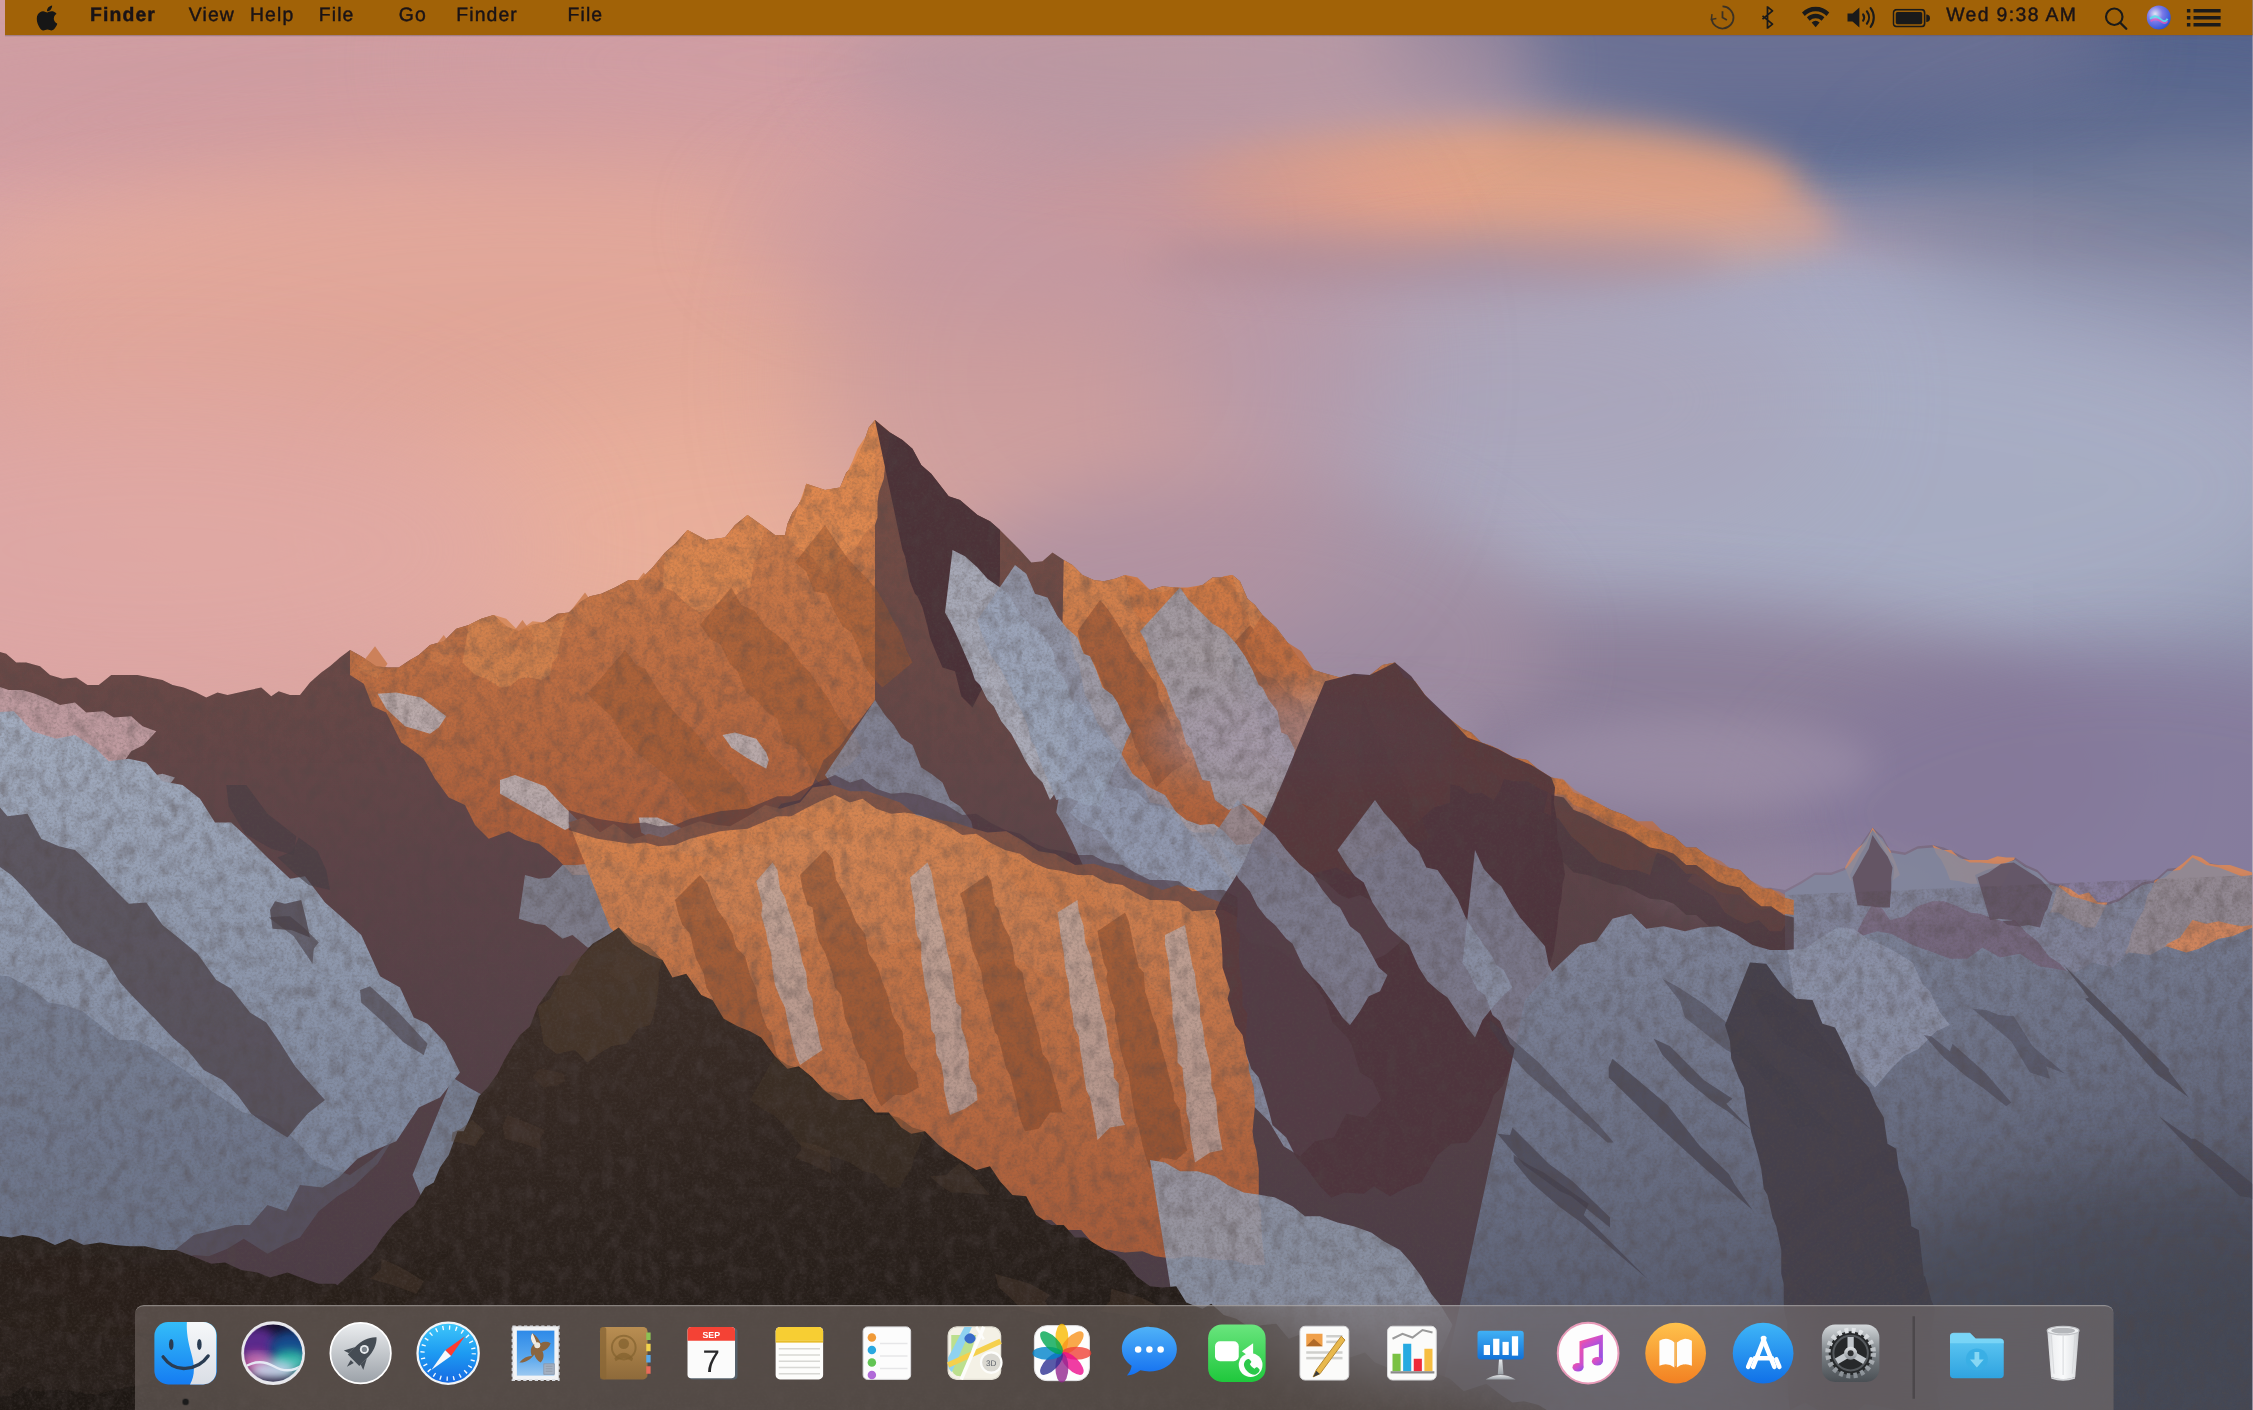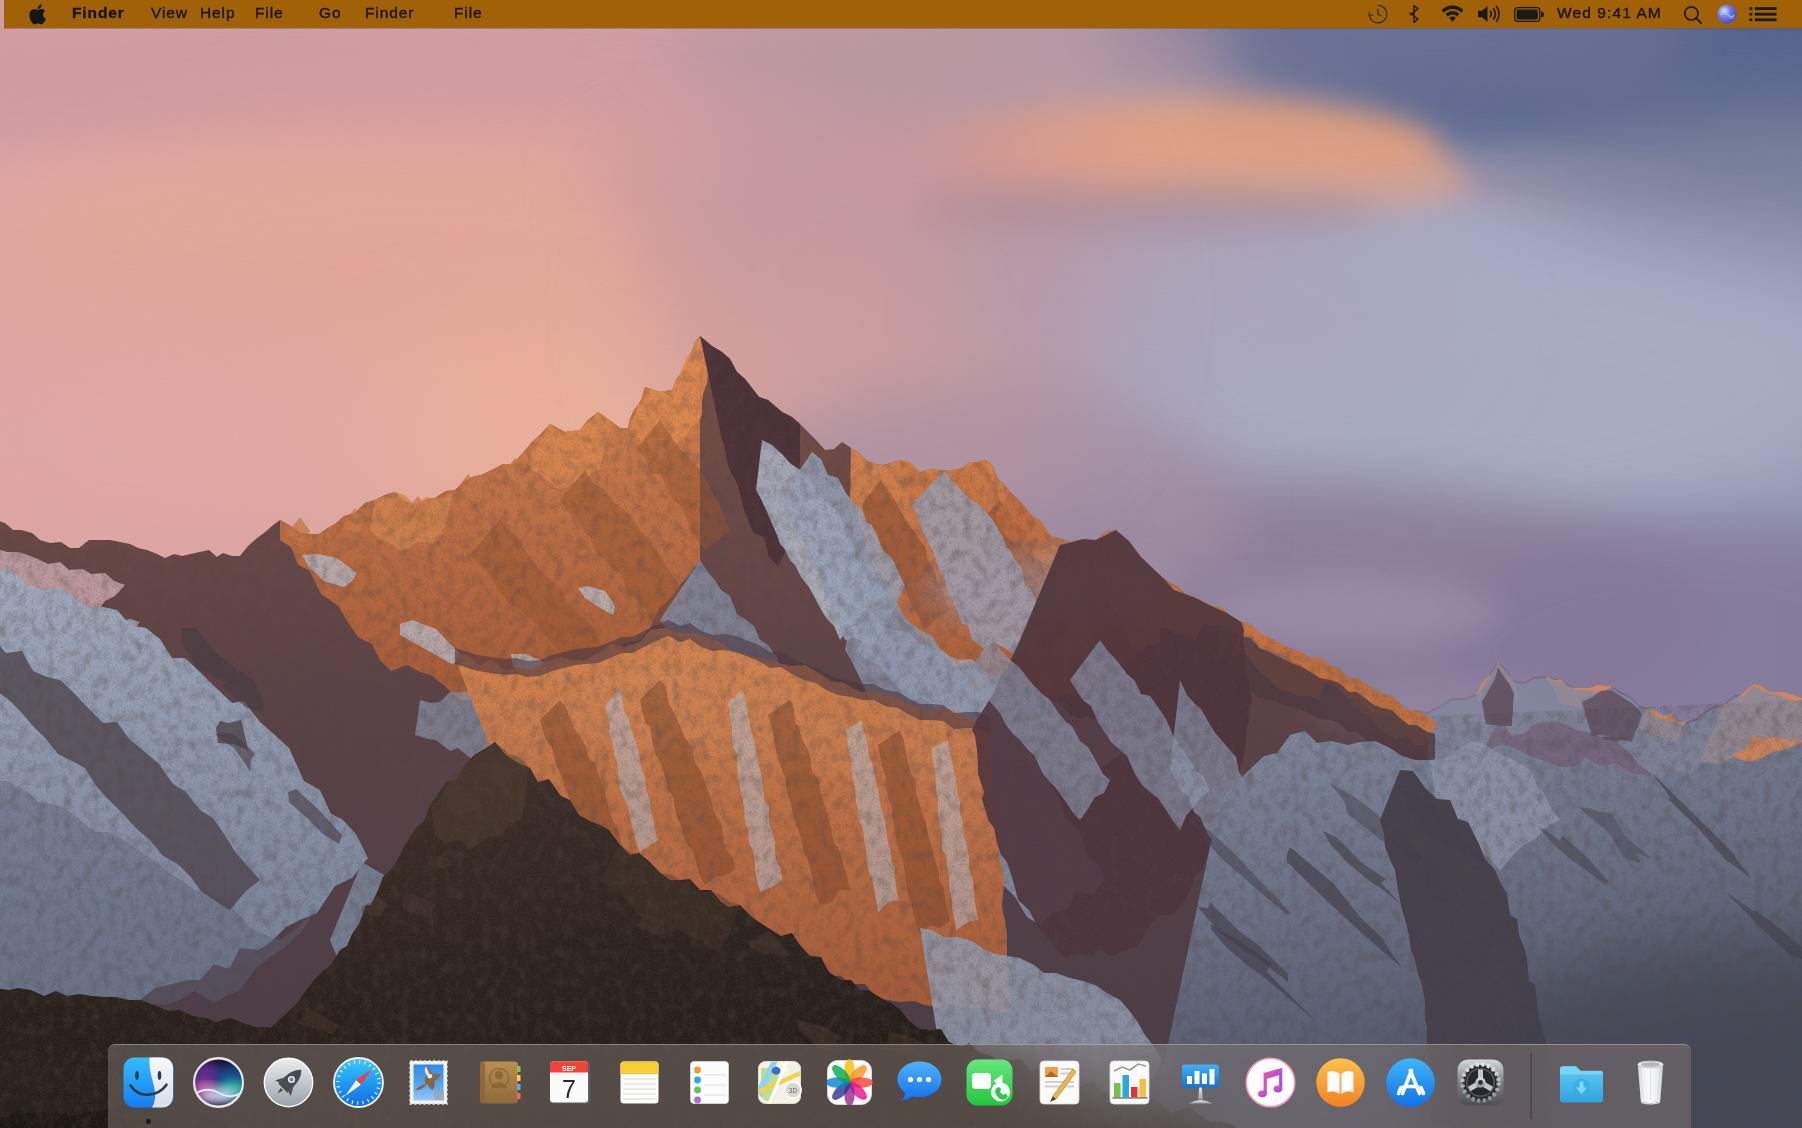--- a/index.html
+++ b/index.html
@@ -286,21 +286,21 @@
  <g fill="#1a1a1a">
  <rect x="0.5" y="1.2" width="2.8" height="2.8"></rect>
           <rect x="5.8" y="1.2" width="21.7" height="2.8"></rect>
  <rect x="0.5" y="6.8" width="2.8" height="2.8"></rect>
           <rect x="5.8" y="6.8" width="21.7" height="2.8"></rect>
  <rect x="0.5" y="12.4" width="2.8" height="2.8"></rect>
           <rect x="5.8" y="12.4" width="21.7" height="2.8"></rect>
  </g>
 </svg>
 
- <div class="mi" style="left:1553px;letter-spacing:1.1px">Wed 9:41 AM</div>
+ <div class="mi" style="left:1553px;letter-spacing:1.1px">Wed 9:38 AM</div>
 </div>
 <div id="dock"></div>
 <div class="ic" style="left:122px">
       <svg viewBox="0 0 53 53">
         <defs>
           <linearGradient id="gfA" x1="0" y1="0" x2="0" y2="1">
             <stop offset="0" stop-color="#34bdf9"></stop>
             <stop offset="1" stop-color="#157cf2"></stop>
           </linearGradient>
           <linearGradient id="gfB" x1="0" y1="0" x2="0" y2="1">

